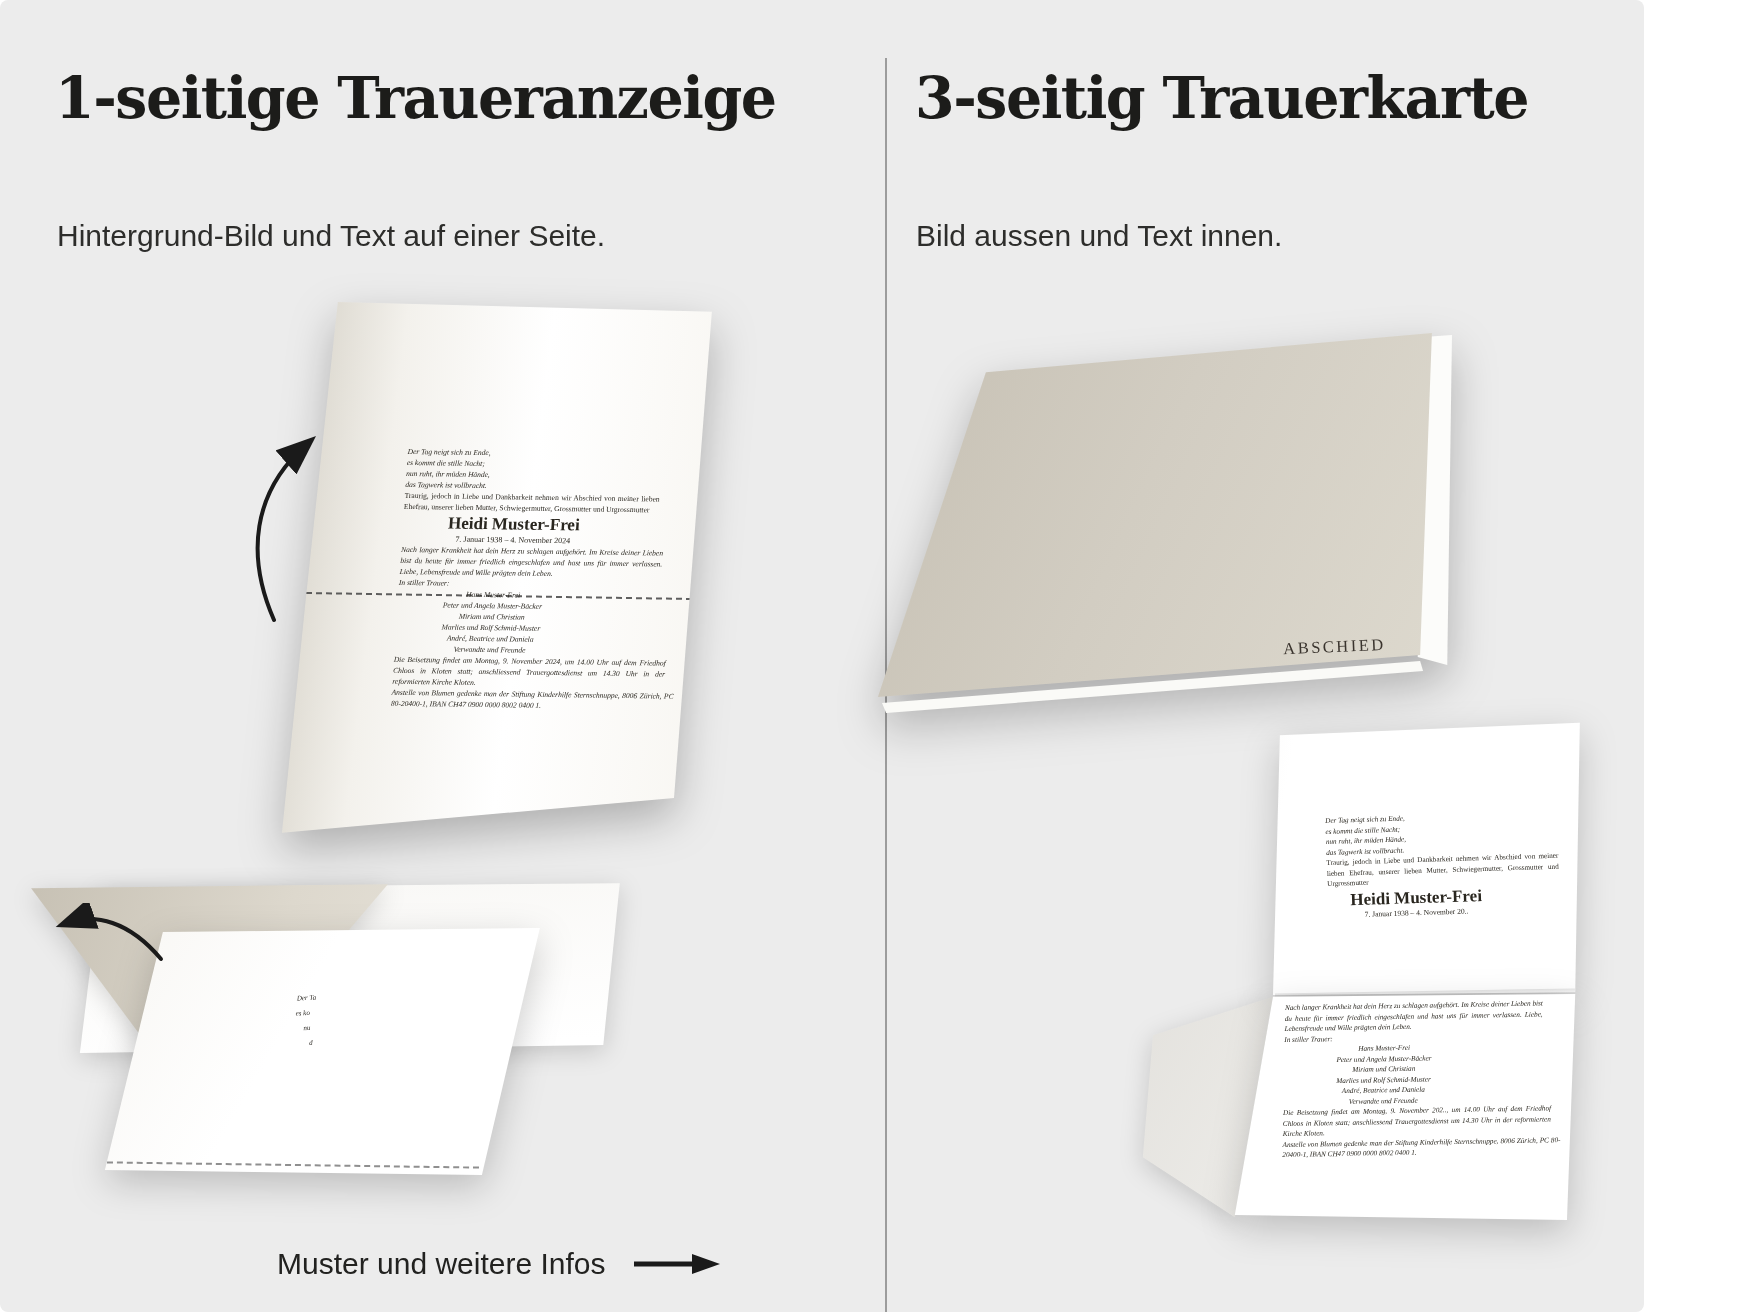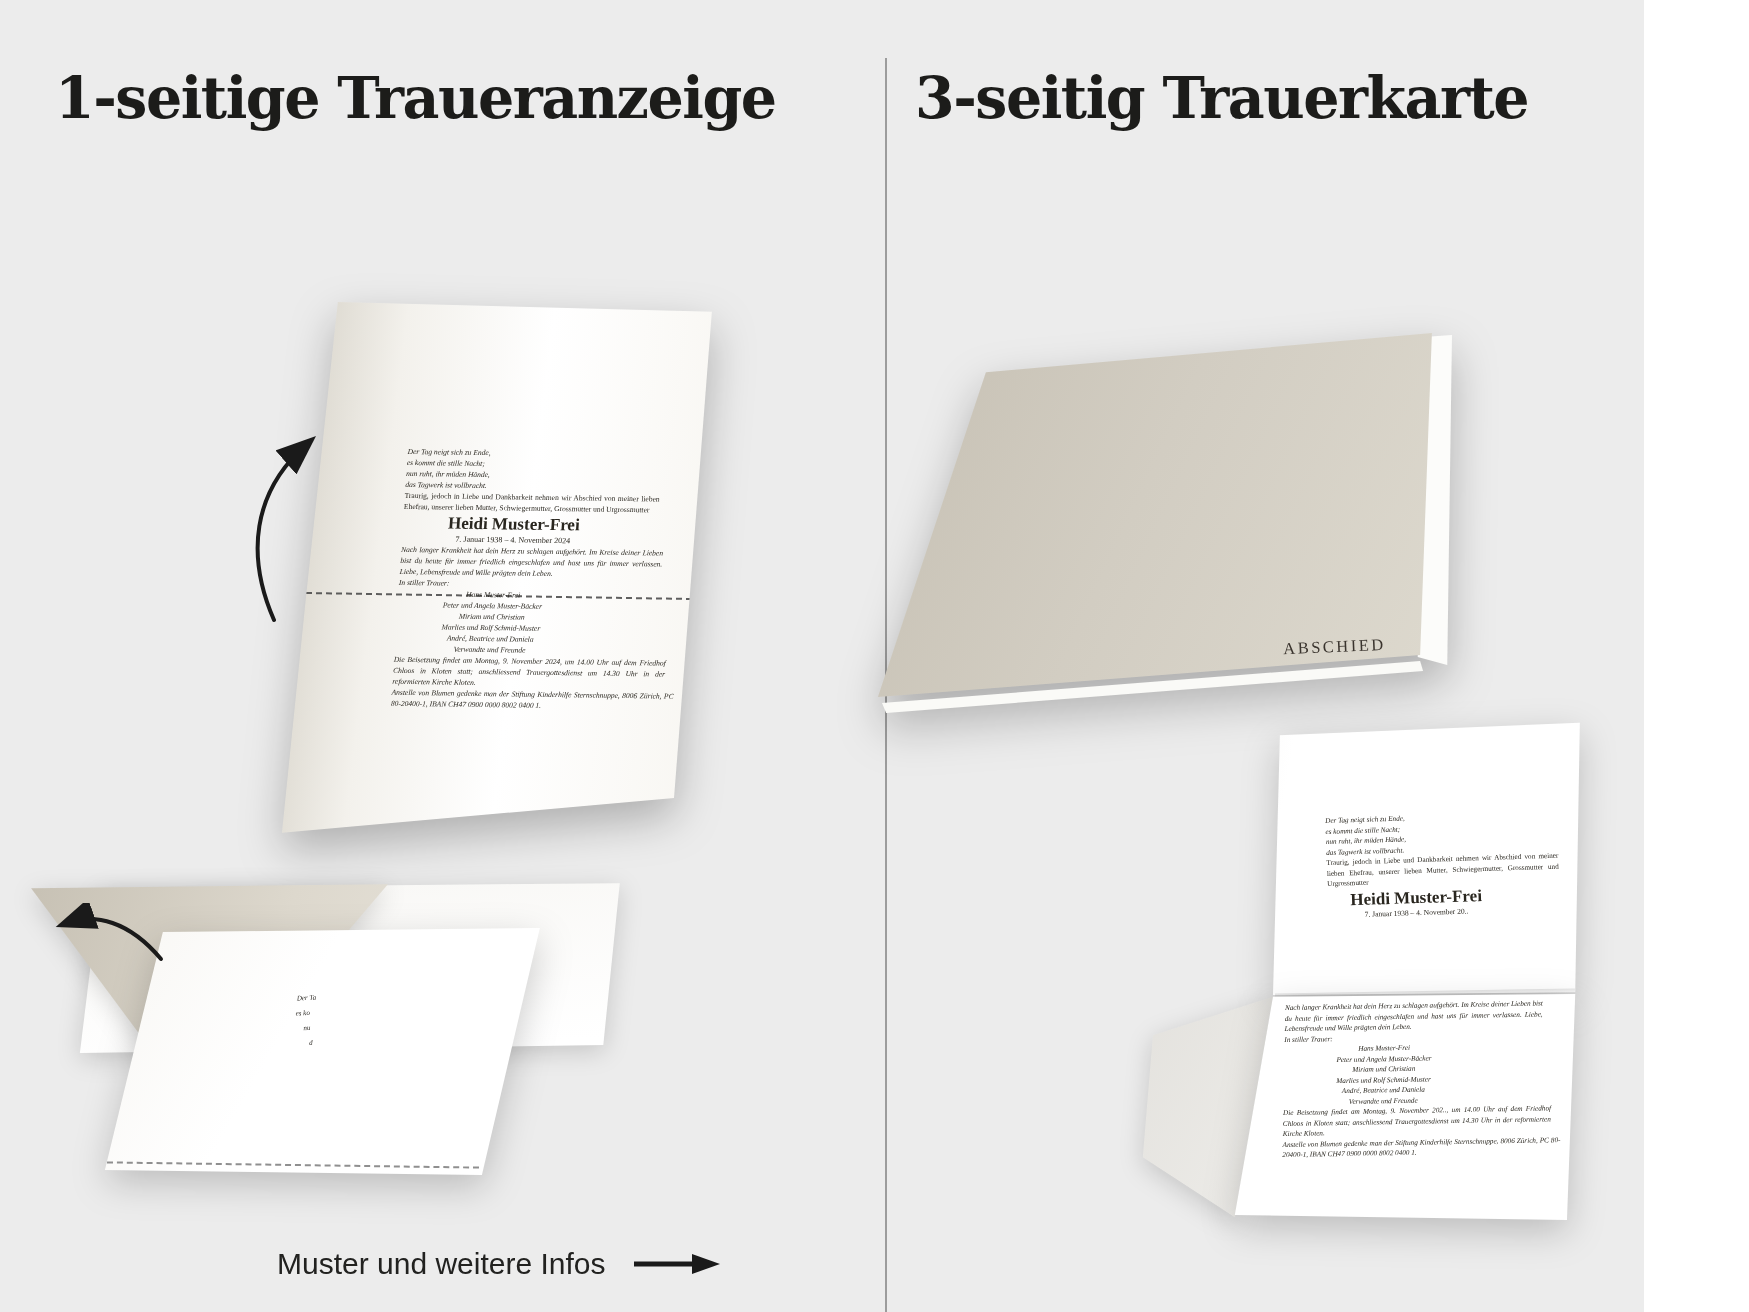--- a/index.html
+++ b/index.html
@@ -1,17 +1,17 @@
 <!DOCTYPE html>
 <html><head>
 <meta charset="utf-8">
 <style>
   html,body{margin:0;padding:0;}
   .stage{position:relative;width:1644px;height:1312px;background:#ececec;overflow:hidden;
-         font-family:"Liberation Sans",sans-serif;}
+         font-family:"Liberation Sans",sans-serif;border-radius:8px;}
   .layer{position:absolute;inset:0;}
   .divider{position:absolute;left:885px;top:58px;width:2px;height:1254px;background:#9c9c9c;}
 
   .title{position:absolute;margin:0;font-family:"DejaVu Serif",serif;font-weight:700;
          font-size:57px;letter-spacing:-1.5px;color:#1c1c1a;white-space:nowrap;}
   .subtitle{position:absolute;margin:0;font-size:30px;color:#2d2d2b;white-space:nowrap;
          font-family:"Liberation Sans",sans-serif;}
 
   .shadow-lg{filter:drop-shadow(0 18px 22px rgba(0,0,0,0.26));}
   .shadow-md{filter:drop-shadow(0 12px 18px rgba(0,0,0,0.20));}
@@ -100,20 +100,21 @@
 </head>
 <body>
 
 <div class="stage">
 
   <div class="divider"></div>
 
   <div class="layer">
 
     <h1 class="title" style="left:55px;top:64px;">1-seitige Traueranzeige</h1>
+    <p class="subtitle" style="left:57px;top:219px;">Hintergrund-Bild und Text auf einer Seite.</p>
 
     <div class="mock" style="left:278px;top:296px;width:440px;height:545px;">
       <div class="shadow-lg paper">
         <div class="paper big-card">
           <div class="lc-dash"></div>
           <div class="ct lc-text">
             <div class="it lc-poem">
               <div>Der Tag neigt sich zu Ende,</div>
               <div>es kommt die stille Nacht;</div>
               <div>nun ruht, ihr müden Hände,</div>
@@ -181,20 +182,21 @@
       <svg class="arrow" width="90" height="26" viewBox="0 0 90 26">
         <line x1="2" y1="13" x2="62" y2="13" stroke="#1a1a1a" stroke-width="5"></line>
         <path d="M60 3 L88 13 L60 23 z" fill="#1a1a1a"></path>
       </svg>
     </div>
   </div>
 
   <div class="layer">
 
     <h1 class="title" style="left:915px;top:64px;">3-seitig Trauerkarte</h1>
+    <p class="subtitle" style="left:916px;top:219px;">Bild aussen und Text innen.</p>
 
     <div class="mock" style="left:872px;top:325px;width:590px;height:400px;">
       <div class="shadow-lg paper">
         <div class="paper fc-pages"></div>
         <div class="paper fc-sliver"></div>
         <div class="paper fc-front">
           <div class="fc-label">ABSCHIED</div>
         </div>
       </div>
     </div>

